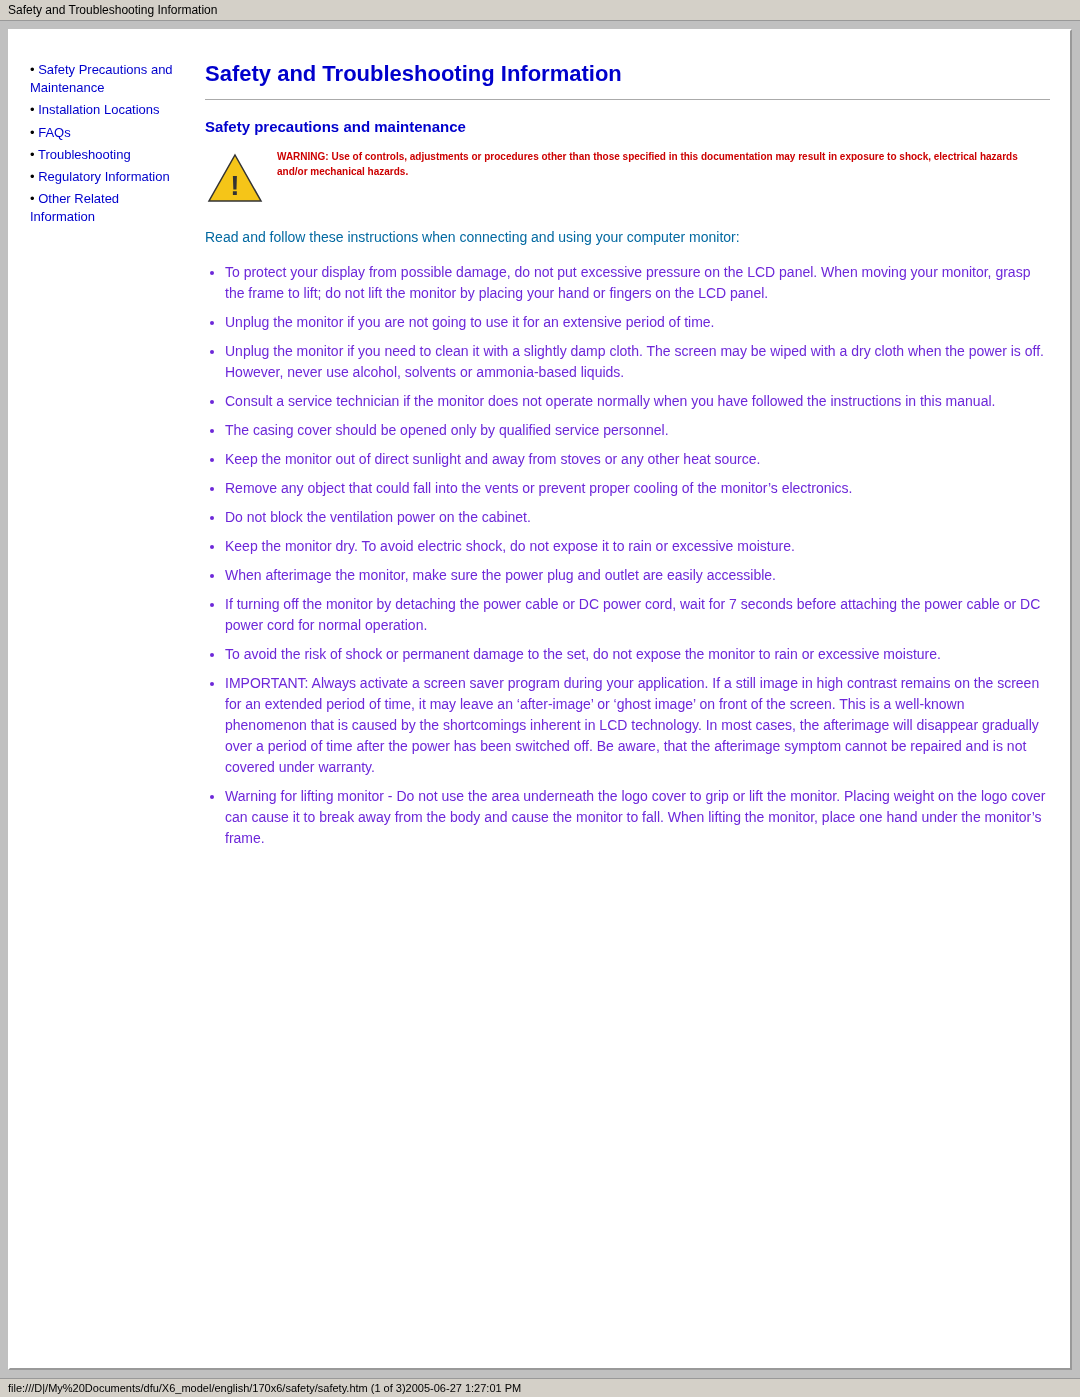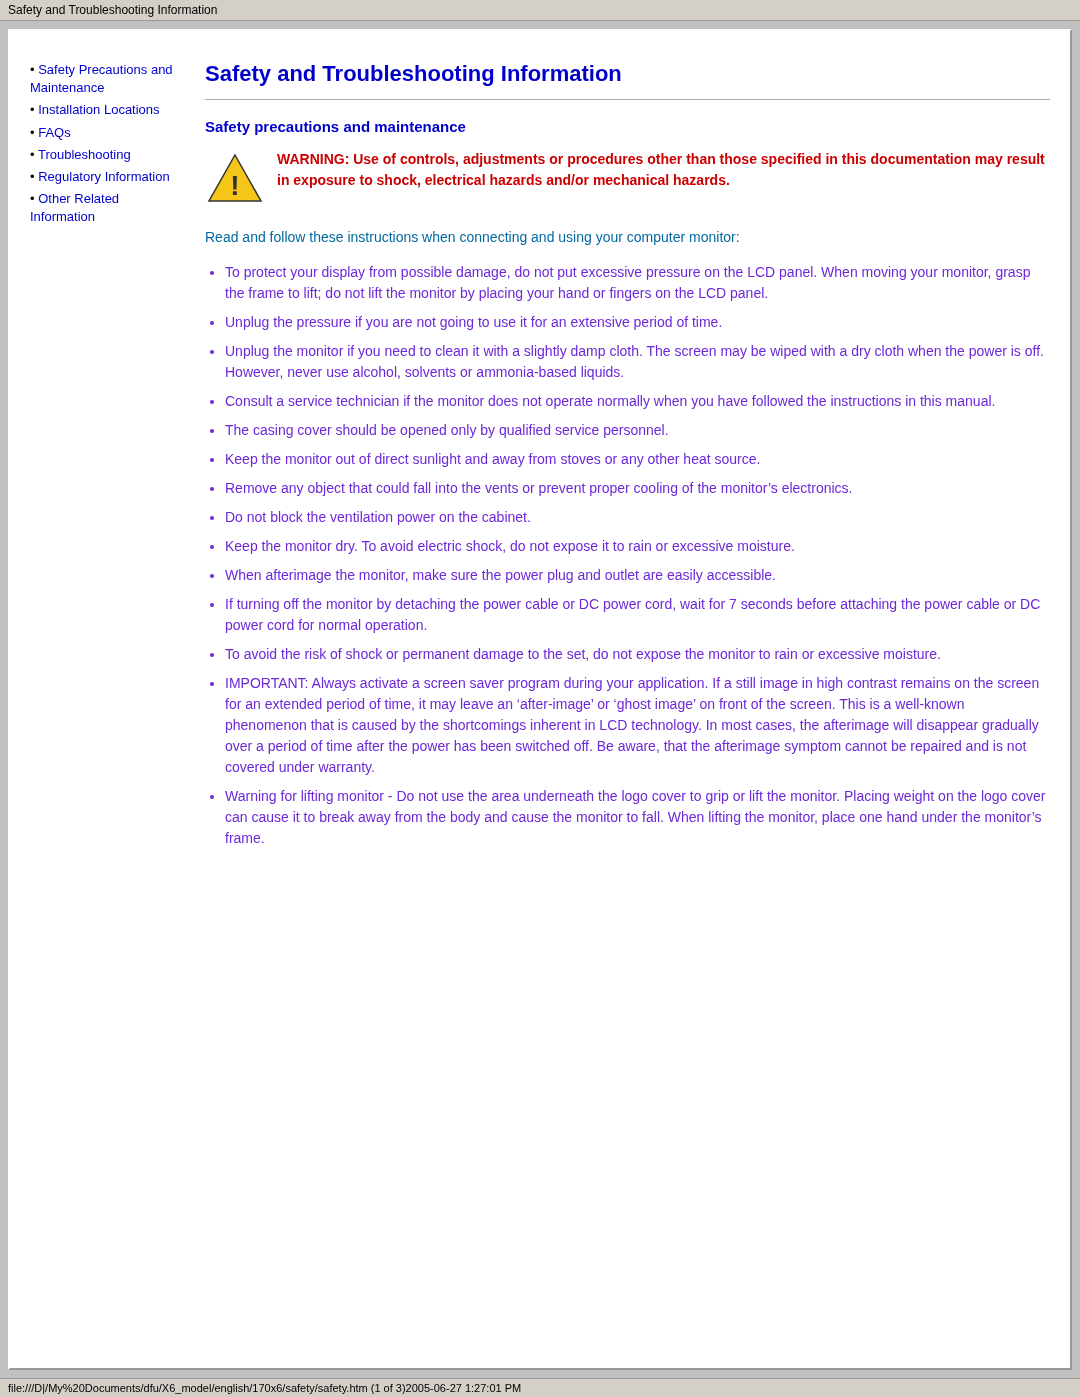--- a/index.html
+++ b/index.html
@@ -106,21 +106,21 @@
     }
 
     .warning-icon svg {
       width: 56px;
       height: 56px;
     }
 
     .warning-text {
       color: #cc0000;
       font-weight: bold;
-      font-size: 14px;
+      font-size: 10px;
       line-height: 1.5;
     }
 
     .intro-text {
       margin-bottom: 14px;
       font-size: 14px;
       line-height: 1.5;
       color: #0369a1;
     }
 
@@ -193,21 +193,21 @@
             <text x="28" y="44" text-anchor="middle" font-size="28" font-weight="bold" fill="#333">!</text>
           </svg>
         </div>
         <p class="warning-text">WARNING: Use of controls, adjustments or procedures other than those specified in this documentation may result in exposure to shock, electrical hazards and/or mechanical hazards.</p>
       </div>
 
       <p class="intro-text">Read and follow these instructions when connecting and using your computer monitor:</p>
 
       <ul class="bullet-list">
         <li>To protect your display from possible damage, do not put excessive pressure on the LCD panel. When moving your monitor, grasp the frame to lift; do not lift the monitor by placing your hand or fingers on the LCD panel.</li>
-        <li>Unplug the pressure if you are not going to use it for an extensive period of time.</li>
+        <li>Unplug the monitor if you are not going to use it for an extensive period of time.</li>
         <li>Unplug the monitor if you need to clean it with a slightly damp cloth. The screen may be wiped with a dry cloth when the power is off. However, never use alcohol, solvents or ammonia-based liquids.</li>
         <li>Consult a service technician if the monitor does not operate normally when you have followed the instructions in this manual.</li>
         <li>The casing cover should be opened only by qualified service personnel.</li>
         <li>Keep the monitor out of direct sunlight and away from stoves or any other heat source.</li>
         <li>Remove any object that could fall into the vents or prevent proper cooling of the monitor’s electronics.</li>
         <li>Do not block the ventilation power on the cabinet.</li>
         <li>Keep the monitor dry. To avoid electric shock, do not expose it to rain or excessive moisture.</li>
         <li>When afterimage the monitor, make sure the power plug and outlet are easily accessible.</li>
         <li>If turning off the monitor by detaching the power cable or DC power cord, wait for 7 seconds before attaching the power cable or DC power cord for normal operation.</li>
         <li>To avoid the risk of shock or permanent damage to the set, do not expose the monitor to rain or excessive moisture.</li>

